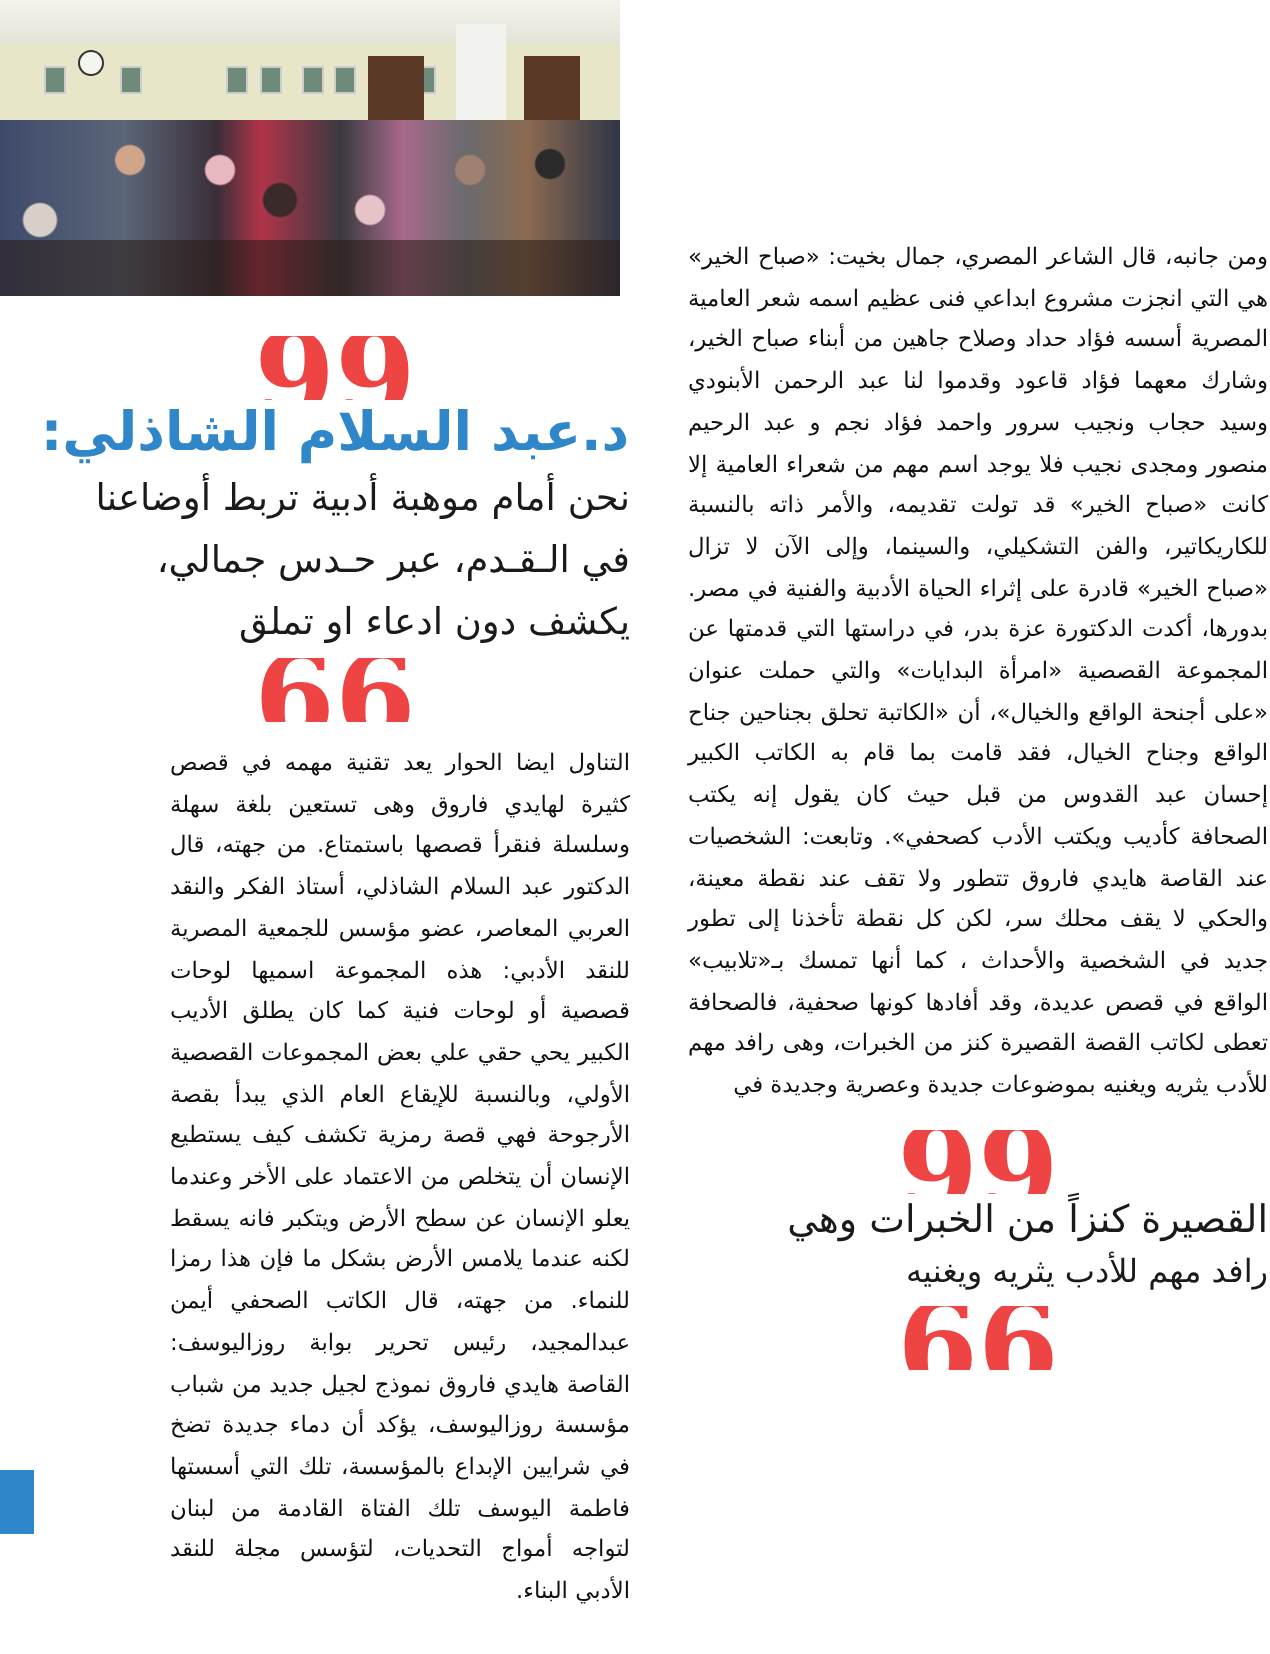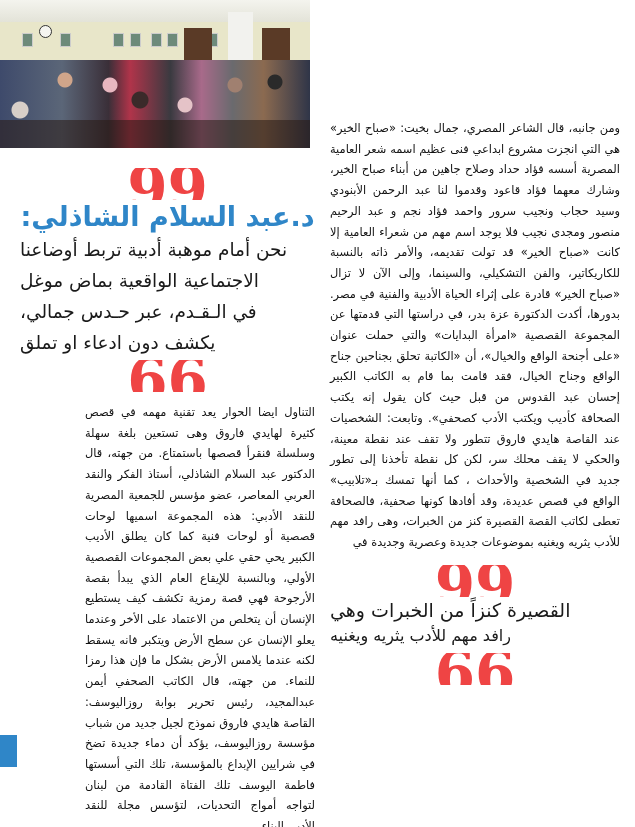--- a/index.html
+++ b/index.html
@@ -19,26 +19,26 @@
              radial-gradient(circle at 65px 20px,#d0a58a 7px,transparent 8px),
              radial-gradient(circle at 110px 25px,#e8b7c0 7px,transparent 8px),
              radial-gradient(circle at 140px 40px,#3a2a2a 8px,transparent 9px),
              radial-gradient(circle at 185px 45px,#e5c3c8 7px,transparent 8px),
              radial-gradient(circle at 235px 25px,#a08070 7px,transparent 8px),
              radial-gradient(circle at 275px 22px,#2a2a2a 7px,transparent 8px),
              linear-gradient(90deg,#3e4a6b 0%,#5b6678 20%,#3a2f38 35%,#b0344a 42%,#3a3a40 55%,#a86a8a 65%,#6a6a6e 75%,#8b6a50 85%,#2f3548 100%); }
   .photo .chairs { position:absolute; left:0; top:120px; width:310px; height:28px; background:rgba(40,25,20,0.55); }
 
   .col-left { position:absolute; left:20px; top:150px; width:295px; direction:rtl; text-align:center; }
-  .col-right { position:absolute; left:330px; top:118px; width:290px; direction:rtl; }
+  .col-right { position:absolute; left:344px; top:118px; width:290px; direction:rtl; }
 
   .quote-mark { color:#ef4444; font-family:"DejaVu Serif", serif; font-weight:bold; font-size:58px; line-height:40px; height:32px; overflow:hidden; text-align:center; direction:ltr; }
   .quote-mark span { display:inline-block; }
   .pull-name { color:#2f86c8; font-weight:bold; font-size:27px; line-height:34px; text-align:center; margin:0; }
-  .pull-text { font-size:18.5px; line-height:31px; text-align:left; color:#1a1a1a; margin:0; }
+  .pull-text { font-size:18.5px; line-height:31px; text-align:right; color:#1a1a1a; margin:0; }
 
   .body-text { font-family:"DejaVu Sans", sans-serif; font-size:11.4px; line-height:20.7px; text-align:justify; text-align-last:right; margin:0; color:#111; }
   .col-left .body-text { margin-top:4px; }
 
   .blue-tab { position:absolute; left:0; top:735px; width:17px; height:32px; background:#2f86c8; }
 </style>
 </head>
 <body>
 
 <div class="photo">
@@ -56,21 +56,20 @@
   <div class="door" style="left:262px"></div>
   <div class="pillar"></div>
   <div class="crowd"></div>
   <div class="chairs"></div>
 </div>
 
 <div class="col-left">
   <div class="quote-mark" style="margin-top:18px"><span>99</span></div>
   <p class="pull-name">د.عبد السلام الشاذلي:</p>
   <p class="pull-text">نحن أمام موهبة أدبية تربط أوضاعنا</p>
-  <p class="pull-text">الاجتماعية الواقعية بماض موغل</p>
   <p class="pull-text">في الـقـدم، عبر حـدس جمالي،</p>
   <p class="pull-text">يكشف دون ادعاء او تملق</p>
   <div class="quote-mark" style="margin-top:2px"><span>66</span></div>
   <div style="width:230px; margin-left:auto; margin-right:0; margin-top:10px;">
     <p class="body-text">التناول ايضا الحوار يعد تقنية مهمه في قصص كثيرة لهايدي فاروق وهى تستعين بلغة سهلة وسلسلة فنقرأ قصصها باستمتاع. من جهته، قال الدكتور عبد السلام الشاذلي، أستاذ الفكر والنقد العربي المعاصر، عضو مؤسس للجمعية المصرية للنقد الأدبي: هذه المجموعة اسميها لوحات قصصية أو لوحات فنية كما كان يطلق الأديب الكبير يحي حقي علي بعض المجموعات القصصية الأولي، وبالنسبة للإيقاع العام الذي يبدأ بقصة الأرجوحة فهي قصة رمزية تكشف كيف يستطيع الإنسان أن يتخلص من الاعتماد على الأخر وعندما يعلو الإنسان عن سطح الأرض ويتكبر فانه يسقط لكنه عندما يلامس الأرض بشكل ما فإن هذا رمزا للنماء. من جهته، قال الكاتب الصحفي أيمن عبدالمجيد، رئيس تحرير بوابة روزاليوسف: القاصة هايدي فاروق نموذج لجيل جديد من شباب مؤسسة روزاليوسف، يؤكد أن دماء جديدة تضخ في شرايين الإبداع بالمؤسسة، تلك التي أسستها فاطمة اليوسف تلك الفتاة القادمة من لبنان لتواجه أمواج التحديات، لتؤسس مجلة للنقد الأدبي البناء.</p>
   </div>
 </div>
 
 <div class="col-right">
   <p class="body-text">ومن جانبه، قال الشاعر المصري، جمال بخيت: «صباح الخير» هي التي انجزت مشروع ابداعي فنى عظيم اسمه شعر العامية المصرية أسسه فؤاد حداد وصلاح جاهين من أبناء صباح الخير، وشارك معهما فؤاد قاعود وقدموا لنا عبد الرحمن الأبنودي وسيد حجاب ونجيب سرور واحمد فؤاد نجم و عبد الرحيم منصور ومجدى نجيب فلا يوجد اسم مهم من شعراء العامية إلا كانت «صباح الخير» قد تولت تقديمه، والأمر ذاته بالنسبة للكاريكاتير، والفن التشكيلي، والسينما، وإلى الآن لا تزال «صباح الخير» قادرة على إثراء الحياة الأدبية والفنية في مصر. بدورها، أكدت الدكتورة عزة بدر، في دراستها التي قدمتها عن المجموعة القصصية «امرأة البدايات» والتي حملت عنوان «على أجنحة الواقع والخيال»، أن «الكاتبة تحلق بجناحين جناح الواقع وجناح الخيال، فقد قامت بما قام به الكاتب الكبير إحسان عبد القدوس من قبل حيث كان يقول إنه يكتب الصحافة كأديب ويكتب الأدب كصحفي». وتابعت: الشخصيات عند القاصة هايدي فاروق تتطور ولا تقف عند نقطة معينة، والحكي لا يقف محلك سر، لكن كل نقطة تأخذنا إلى تطور جديد في الشخصية والأحداث ، كما أنها تمسك بـ«تلابيب» الواقع في قصص عديدة، وقد أفادها كونها صحفية، فالصحافة تعطى لكاتب القصة القصيرة كنز من الخبرات، وهى رافد مهم للأدب يثريه ويغنيه بموضوعات جديدة وعصرية وجديدة في</p>

